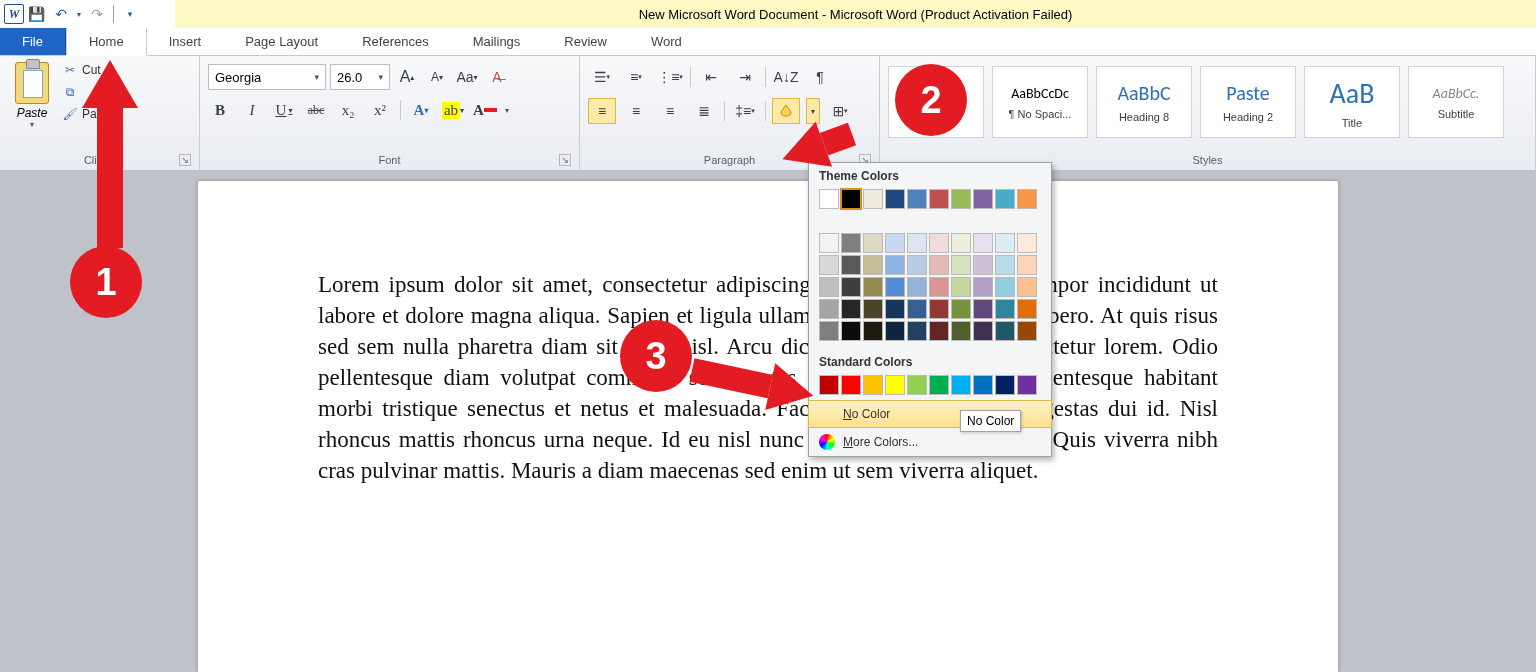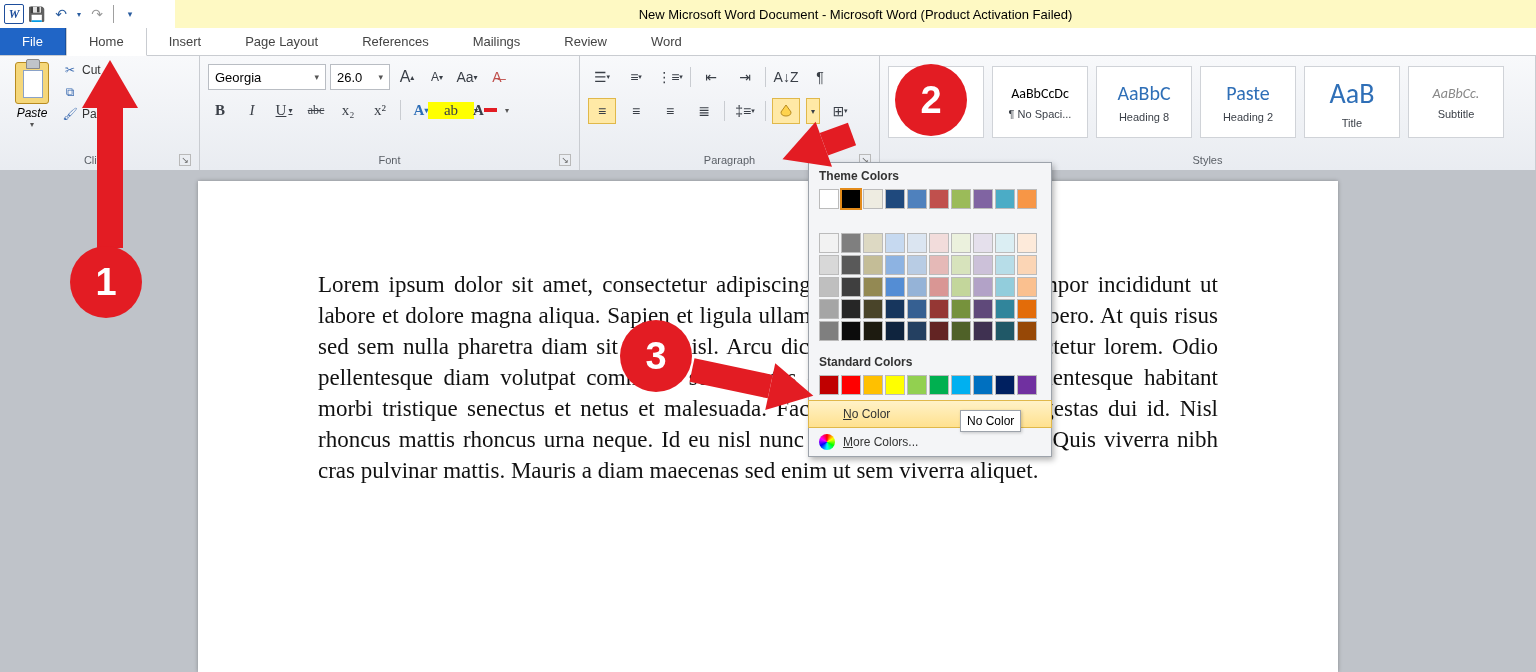--- a/index.html
+++ b/index.html
@@ -168,21 +168,21 @@
         <div class="fbtn" style="text-decoration:underline;">
             <span>U</span>
             <span style="font-size:8px;margin-left:2px;">▾</span>
           </div>
         <div class="fbtn" style="text-decoration:line-through;font-size:12px;">abc</div>
         <div class="fbtn">x₂</div>
         <div class="fbtn">x²</div>
         <div class="psep"></div>
         <div class="fbtn" style="color:#2f6fb7;font-weight:bold;">A<span style="font-size:8px;">▾</span></div>
         <div class="fbtn">
-            <span style="background:#ffff00;padding:0 16px;">ab</span>
+            <span style="background:#ffff00;padding:0 2px;">ab</span>
             <span style="font-size:8px;">▾</span>
           </div>
         <div class="fbtn">
             <span style="font-weight:bold;">A</span>
             <div class="underline-swatch"></div>
           </div>
         <span style="font-size:8px;color:#555;">▾</span>
       </div>
     </div>
     <div class="group-label"><span>Font</span><span class="launcher">↘</span></div>

